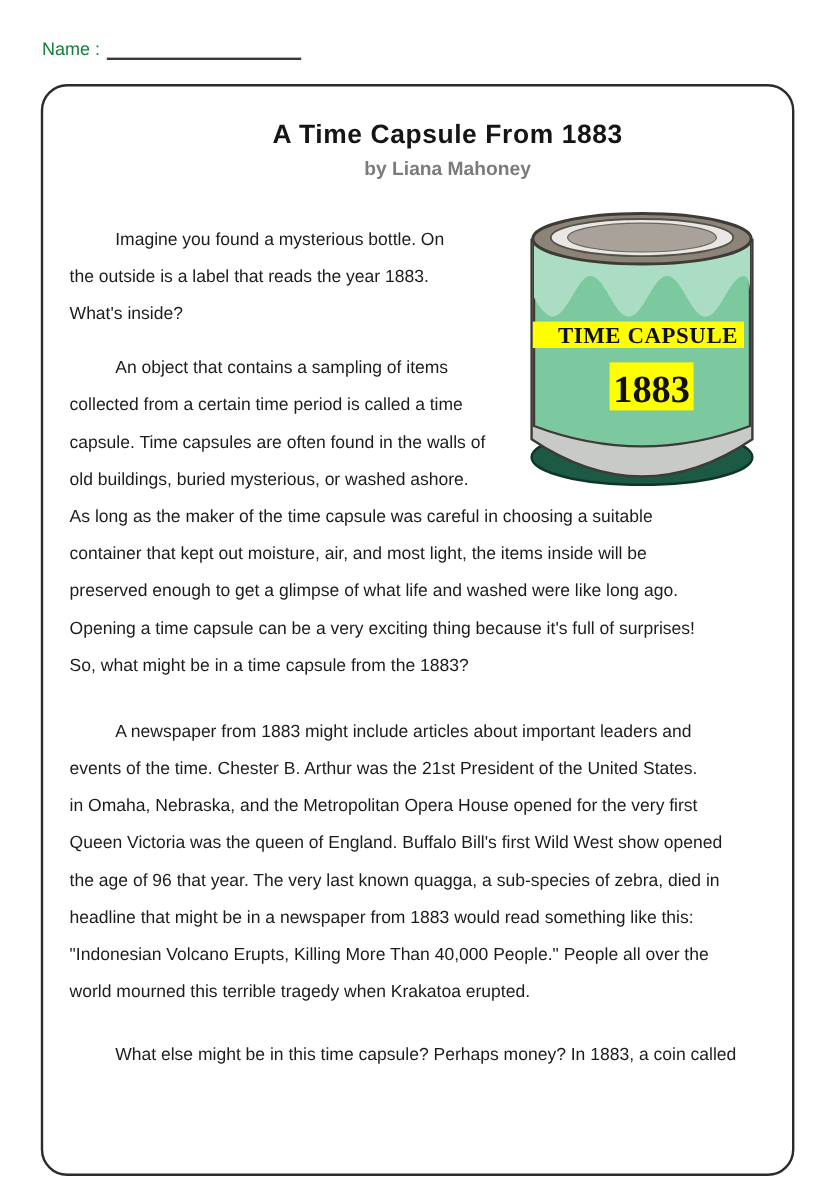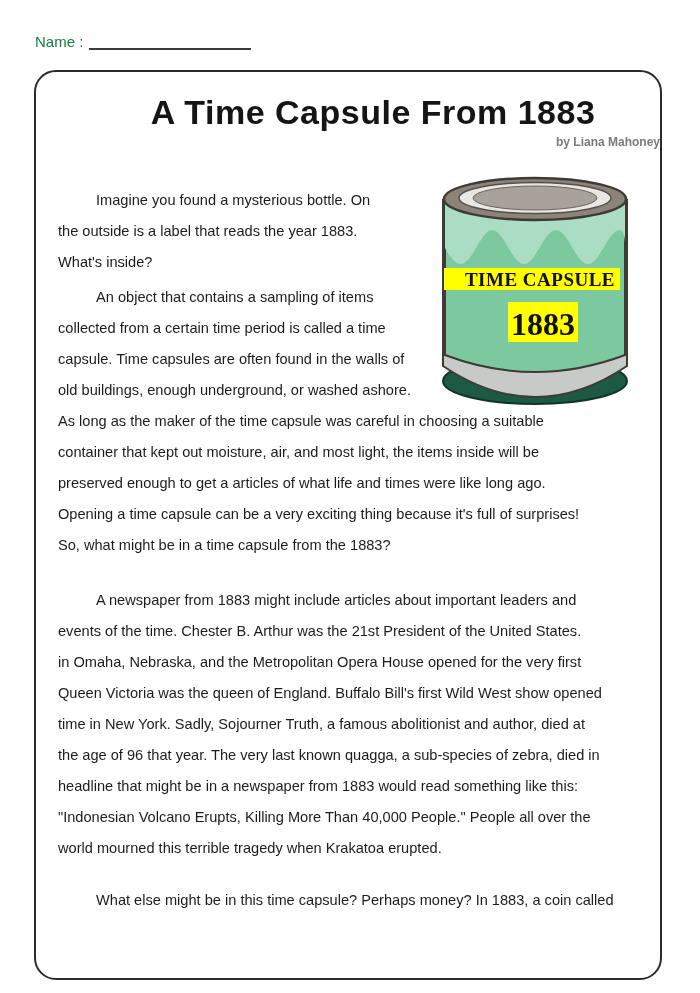--- a/index.html
+++ b/index.html
@@ -17,35 +17,35 @@
     border-bottom:2px solid #3a3a3a;
   }
   
   .sheet-box{
     position:absolute;left:34px;top:70px;width:624px;height:906px;
     border:2px solid #2b2b2b;border-radius:22px;background:#ffffff;
     box-sizing:content-box;
   }
   .title{
     margin:20px 0 0 0;text-align:center;padding-left:50px;
-    font-size:34px;font-weight:bold;color:#151515;line-height:40px;
+    font-size:22px;font-weight:bold;color:#151515;line-height:40px;
     letter-spacing:0.5px;
   }
   .byline{
-    margin:0;text-align:right;padding-left:50px;
-    font-size:12px;font-weight:bold;color:#7b7b7b;line-height:20px;
+    margin:0;text-align:center;padding-left:50px;
+    font-size:16px;font-weight:bold;color:#7b7b7b;line-height:20px;
   }
   .article{
     position:relative;margin:33px 20px 0 22px;
     font-size:14.6px;line-height:31px;color:#1c1c1c;
   }
   .para{margin:0;}
   .para .line{white-space:nowrap;height:31px;}
   .para .line.indent{text-indent:38px;}
-  .para.p1{margin-bottom:4px;}
+  .para.p1{margin-bottom:14px;}
   .para.p2{margin-bottom:24px;}
   .para.p3{margin-bottom:21px;}
   
   .can{
     position:absolute;left:382px;top:-9px;width:190px;height:234px;
   }
   .can svg{display:block;width:190px;height:234px;}
   .can-banner-text{
     font-family:"Liberation Serif", serif;font-weight:bold;font-size:19px;
     letter-spacing:0.5px;
@@ -94,33 +94,32 @@
     <div id="paragraphs">
         <div class="para p1">
           <div class="line indent">Imagine you found a mysterious bottle. On</div>
           <div class="line">the outside is a label that reads the year 1883.</div>
           <div class="line">What's inside?</div>
         </div>
         <div class="para p2">
           <div class="line indent">An object that contains a sampling of items</div>
           <div class="line">collected from a certain time period is called a time</div>
           <div class="line">capsule. Time capsules are often found in the walls of</div>
-          <div class="line">old buildings, enough underground, or washed ashore.</div>
+          <div class="line">old buildings, buried mysterious, or washed ashore.</div>
           <div class="line">As long as the maker of the time capsule was careful in choosing a suitable</div>
           <div class="line">container that kept out moisture, air, and most light, the items inside will be</div>
-          <div class="line">preserved enough to get a articles of what life and times were like long ago.</div>
+          <div class="line">preserved enough to get a glimpse of what life and washed were like long ago.</div>
           <div class="line">Opening a time capsule can be a very exciting thing because it's full of surprises!</div>
           <div class="line">So, what might be in a time capsule from the 1883?</div>
         </div>
         <div class="para p3">
           <div class="line indent">A newspaper from 1883 might include articles about important leaders and</div>
           <div class="line">events of the time. Chester B. Arthur was the 21st President of the United States.</div>
           <div class="line">in Omaha, Nebraska, and the Metropolitan Opera House opened for the very first</div>
           <div class="line">Queen Victoria was the queen of England. Buffalo Bill's first Wild West show opened</div>
-          <div class="line">time in New York. Sadly, Sojourner Truth, a famous abolitionist and author, died at</div>
           <div class="line">the age of 96 that year. The very last known quagga, a sub-species of zebra, died in</div>
           <div class="line">headline that might be in a newspaper from 1883 would read something like this:</div>
           <div class="line">"Indonesian Volcano Erupts, Killing More Than 40,000 People." People all over the</div>
           <div class="line">world mourned this terrible tragedy when Krakatoa erupted.</div>
         </div>
         <div class="para p4">
           <div class="line indent">What else might be in this time capsule? Perhaps money? In 1883, a coin called</div>
         </div>
       </div>
   </div>

